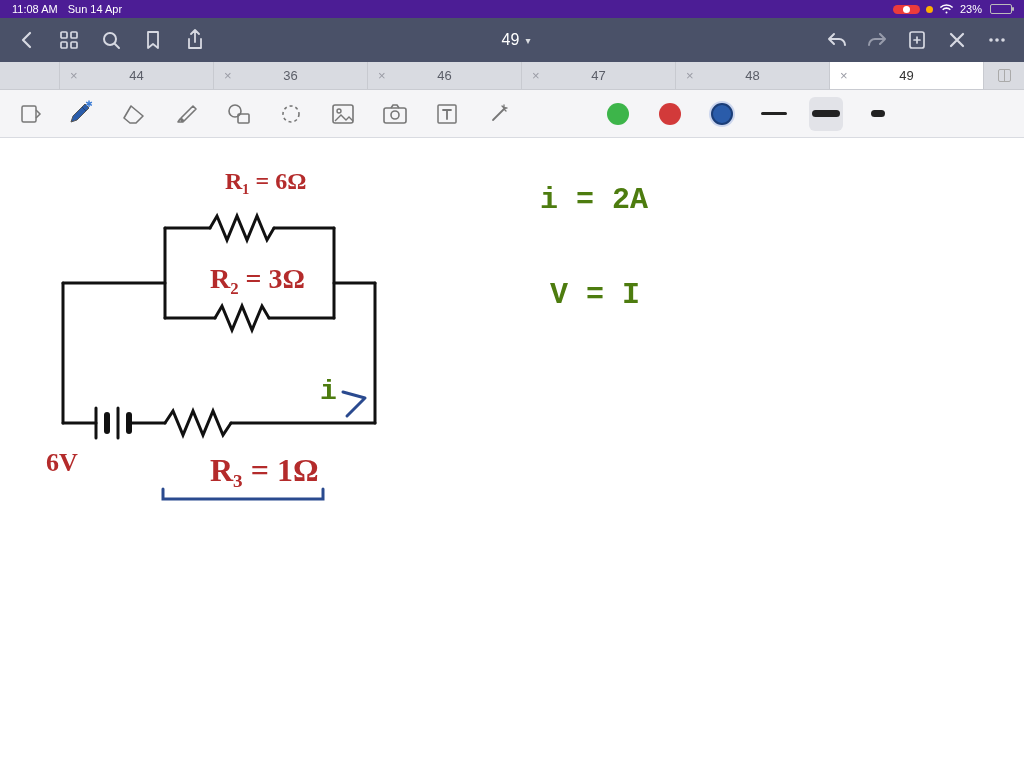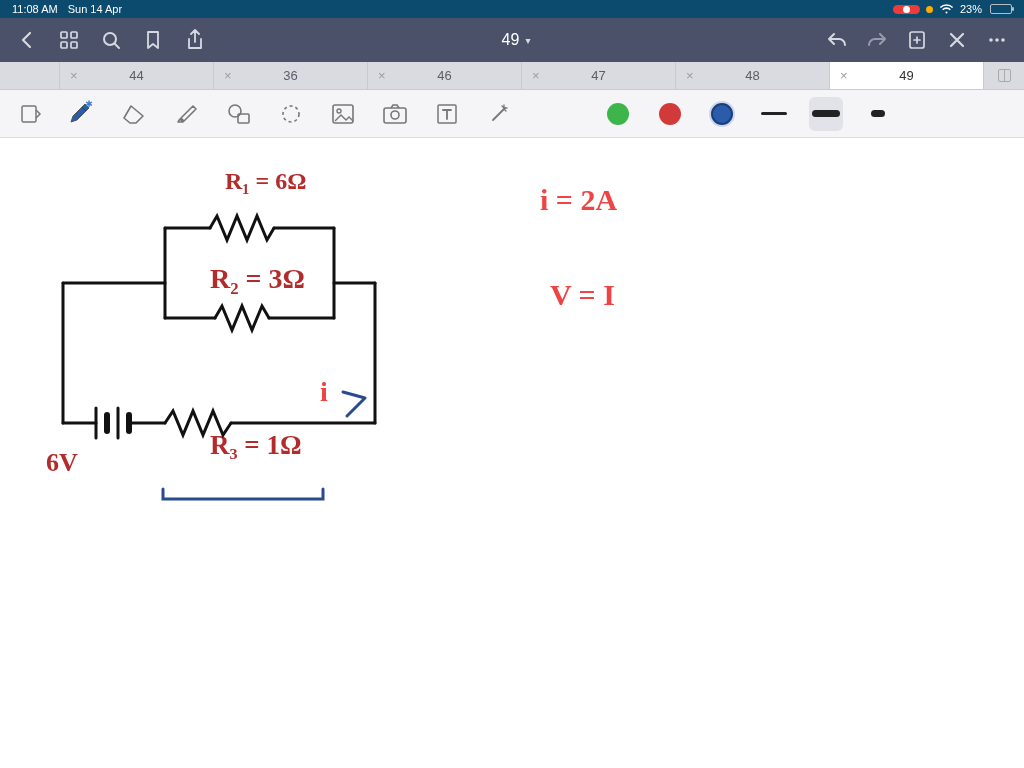--- a/index.html
+++ b/index.html
@@ -6,21 +6,21 @@
   body {
     width: 1024px;
     height: 768px;
     font-family: -apple-system, BlinkMacSystemFont, "Helvetica Neue", sans-serif;
     background: #fff;
     overflow: hidden;
     position: relative;
   }
   .status-bar {
     height: 18px;
-    background: #0c4a6e;
+    background: #4c1d95;
     color: #fff;
     display: flex;
     justify-content: space-between;
     align-items: center;
     font-size: 11px;
     padding: 0 12px;
     font-weight: 500;
   }
   .status-left { display:flex; gap:10px; align-items:center;}
   .status-right { display:flex; gap:6px; align-items:center;}
@@ -102,21 +102,21 @@
   .tool.sel{background:#e2e3e8;}
 
   .canvas {
     position:absolute;
     left:0; right:0; top:138px; bottom:0;
     background:#fff;
   }
   
   .hw { position:absolute; font-family: "Segoe Script","Comic Sans MS",cursive; font-weight:600; white-space:nowrap; }
   .r { color:#b42b2b; }
-  .n { color:#ef4444; }
+  .n { color:#4d7c0f;font-family:Liberation Mono, monospace; }
   .stroke { position:absolute; }
 
 </style>
 </head>
 <body>
 
 <div class="status-bar">
   <div class="status-left">
     <span>11:08 AM</span>
     <span>Sun 14 Apr</span>
@@ -313,21 +313,21 @@
   <div class="tool">
       <span class="thick-pill"></span>
     </div>
 </div>
 
 <div class="canvas">
 
   <span class="hw r" style="left:225px;top:30px;font-size:24px">R₁ = 6Ω</span>
   <span class="hw r" style="left:210px;top:125px;font-size:28px">R₂ = 3Ω</span>
   <span class="hw r" style="left:46px;top:310px;font-size:26px">6V</span>
-  <span class="hw r" style="left:210px;top:292px;font-size:27px">R₃ = 1Ω</span>
+  <span class="hw r" style="left:210px;top:314px;font-size:32px">R₃ = 1Ω</span>
 
   <span class="hw n" style="left:320px;top:238px;font-size:28px">i</span>
 
   <span class="hw n" style="left:540px;top:45px;font-size:30px">i = 2A</span>
   <span class="hw n" style="left:550px;top:140px;font-size:30px">V = I</span>
 
   <svg class="stroke" style="left:55px;top:65px" width="340" height="250">
 
     <g stroke="#111" stroke-width="3" fill="none" stroke-linecap="round">
 

